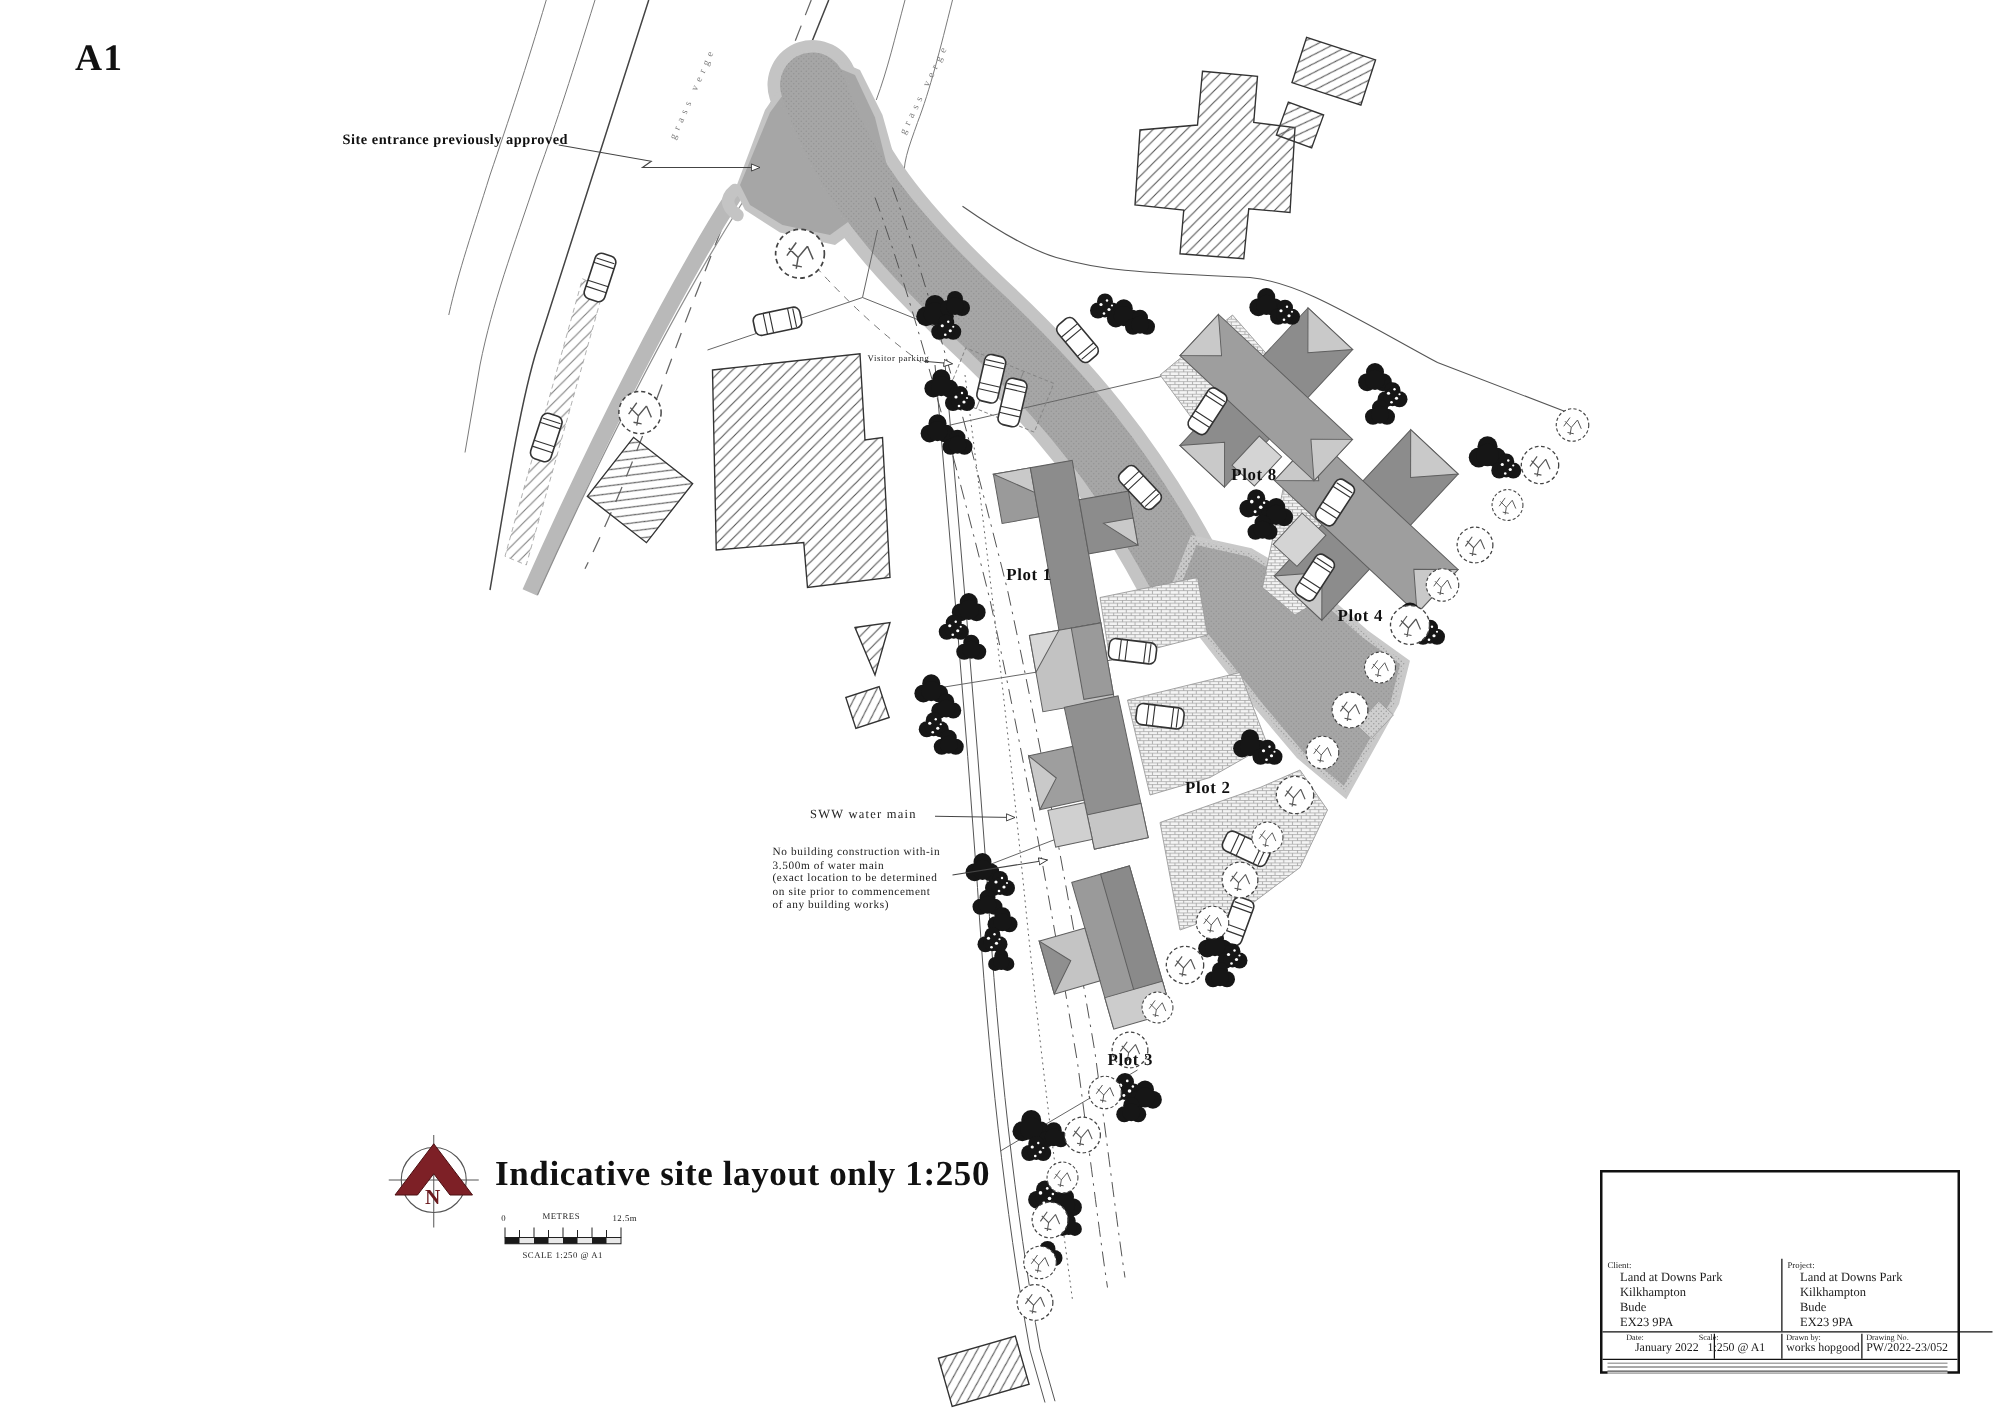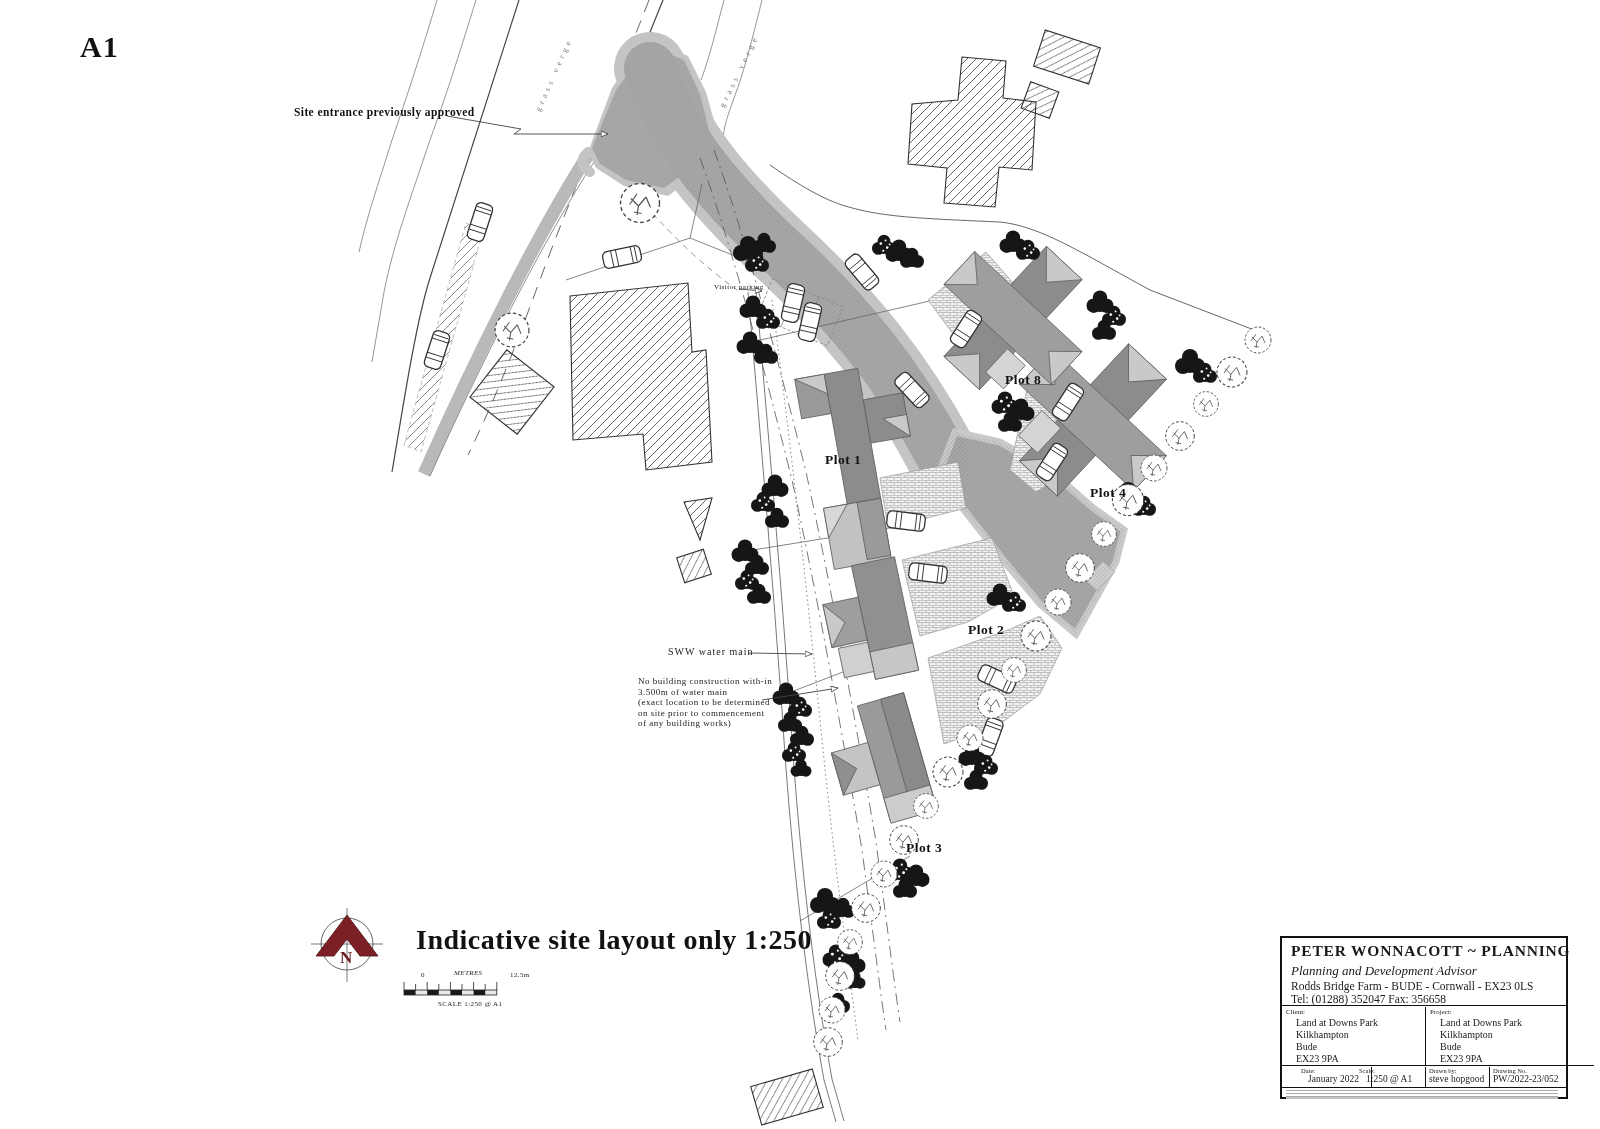--- a/index.html
+++ b/index.html
@@ -1,19 +1,19 @@
 <!DOCTYPE html>
 <html><head>
 <meta charset="utf-8">
 <style>
   html,body{margin:0;padding:0;background:#e8e8e8;}
   #sheet{position:relative;width:1600px;height:1129px;background:#ffffff;overflow:hidden;
          font-family:"Liberation Serif",serif;color:#1a1a1a;}
   #plan-svg{position:absolute;left:0;top:0;}
-  .lbl{position:absolute;white-space:nowrap;color:#111;margin-left:20px;}
+  .lbl{position:absolute;white-space:nowrap;color:#111;}
   .sheet-id{font-size:30px;font-weight:bold;letter-spacing:1px;}
   .ann-bold{font-size:11.5px;font-weight:bold;letter-spacing:.4px;}
   .ann-md{font-size:10px;letter-spacing:1px;color:#222;font-family:Liberation Serif, serif;}
   .ann-block{font-size:9px;letter-spacing:.5px;line-height:1.18;color:#222;white-space:nowrap;}
   .plot-lbl{font-size:13.5px;font-weight:bold;letter-spacing:.5px;}
   .main-title{font-size:28px;font-weight:bold;letter-spacing:.5px;}
   .sb-lbl{font-size:7px;letter-spacing:.4px;color:#222;}
   
   #tblock{position:absolute;left:1280px;top:936px;width:284px;height:159px;border:2px solid #111;background:#fff;}
   #tblock .hdr{position:absolute;left:0;top:0;width:100%;height:67px;border-bottom:1.5px solid #111;}
@@ -358,31 +358,25 @@
     <div>No building construction with-in</div>
     <div>3.500m of water main</div>
     <div>(exact location to be determined</div>
     <div>on site prior to commencement</div>
     <div>of any building works)</div>
   </div>
 
   <div class="lbl main-title" style="left:396px;top:924px;">Indicative site layout only 1:250</div>
 
   <div class="lbl sb-lbl" style="left:401px;top:971px;">0</div>
-  <div class="lbl sb-lbl" style="left:434px;top:969px;font-style:italic;">METRES</div>
+  <div class="lbl sb-lbl" style="left:434px;top:969px;">METRES</div>
   <div class="lbl sb-lbl" style="left:490px;top:971px;">12.5m</div>
   <div class="lbl sb-lbl" style="left:418px;top:1000px;">SCALE 1:250 @ A1</div>
 
   <div id="tblock">
-    <div class="hdr">
-      <div class="tb-company">PETER WONNACOTT  ~  PLANNING</div>
-      <div class="tb-sub">Planning and Development Advisor</div>
-      <div class="tb-addr">Rodds Bridge Farm  -  BUDE  -  Cornwall  -  EX23 0LS</div>
-      <div class="tb-tel">Tel: (01288) 352047       Fax: 356658</div>
-    </div>
     <div class="mid">
       <div class="col client">
         <div class="tb-slabel">Client:</div>
         <div class="tb-lines">
           <div>Land at Downs Park</div>
           <div>Kilkhampton</div>
           <div>Bude</div>
           <div>EX23 9PA</div>
         </div>
       </div>
@@ -400,21 +394,21 @@
       <div class="cell" style="left:16px;width:73px;">
         <div class="tb-clabel">Date:</div>
         <div class="tb-cval">January 2022</div>
       </div>
       <div class="cell" style="left:74px;width:69px;">
         <div class="tb-clabel">Scale:</div>
         <div class="tb-cval">1:250 @ A1</div>
       </div>
       <div class="cell" style="left:144px;width:63px;">
         <div class="tb-clabel">Drawn by:</div>
-        <div class="tb-cval" style="left:3px;">steve hopgood</div>
+        <div class="tb-cval" style="left:3px;">works hopgood</div>
       </div>
       <div class="cell" style="left:208px;width:76px;border-right:none;">
         <div class="tb-clabel">Drawing No.</div>
         <div class="tb-cval" style="left:3px;">PW/2022-23/052</div>
       </div>
     </div>
     <div class="fine"></div>
   </div>
 
 </div>

